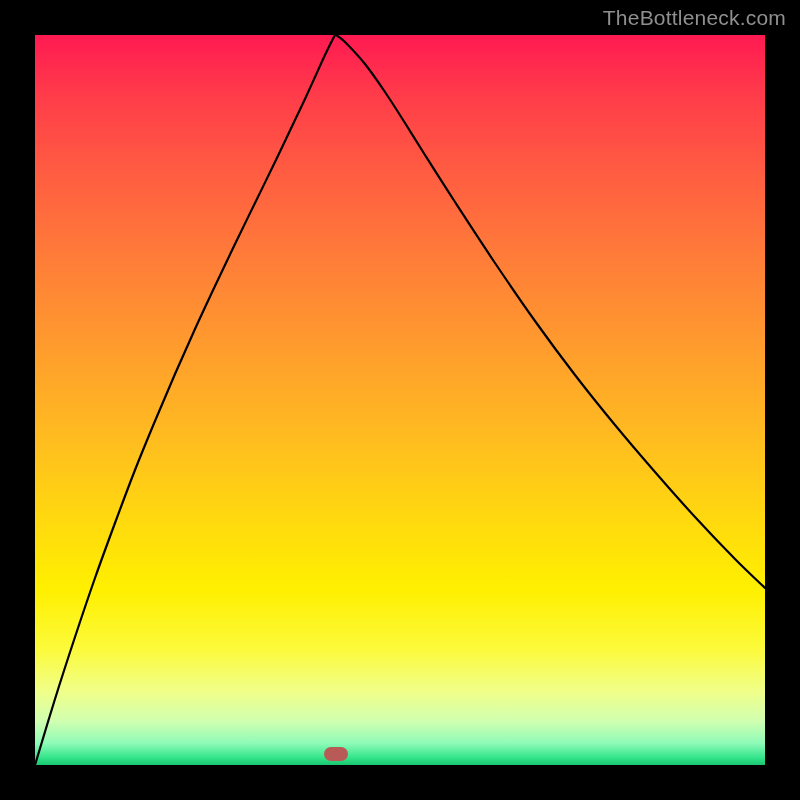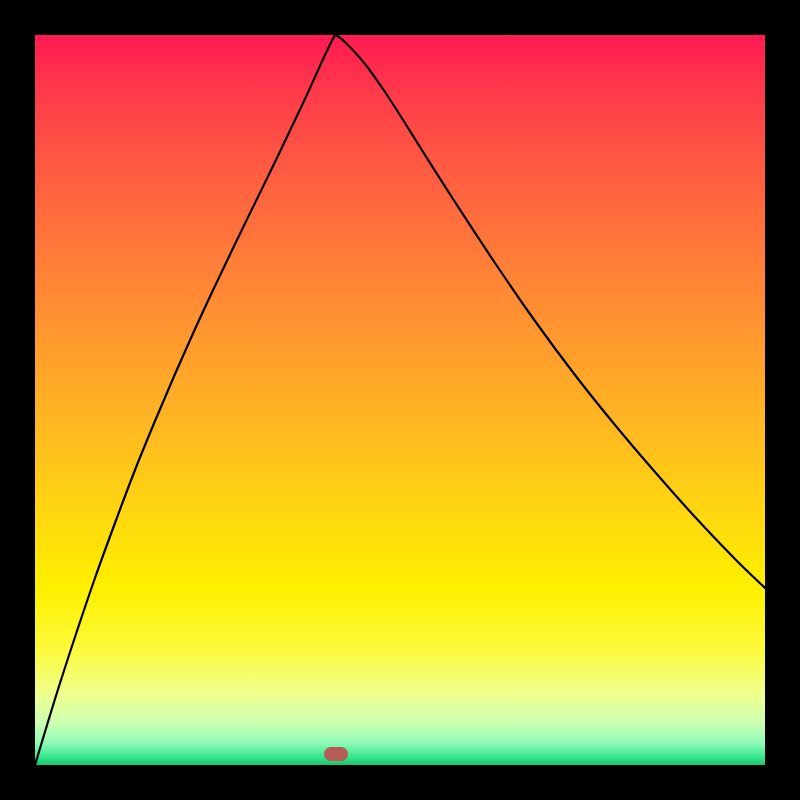--- a/index.html
+++ b/index.html
@@ -63,20 +63,21 @@
     font-size: 21px;
     font-weight: 500;
     letter-spacing: 0.2px;
   }
 </style>
 </head>
 <body>
 
 <div class="frame">
 
+  <div class="watermark">TheBottleneck.com</div>
 
   <div class="plot-area">
 
     <svg class="curve-svg" viewBox="0 0 730 730" preserveAspectRatio="none">
       <path id="curve-path" fill="none" stroke="#000" stroke-width="2.2" stroke-linecap="round" d="M 0 730 C 3.3333333333333335 719, 13.333333333333332 685.3333333333334, 20 664 C 26.666666666666668 642.6666666666666, 33.333333333333336 622.1666666666666, 40 602 C 46.666666666666664 581.8333333333334, 53.333333333333336 562, 60 543 C 66.66666666666667 524, 73.33333333333333 506, 80 488 C 86.66666666666667 470, 93.33333333333333 452, 100 435 C 106.66666666666667 418, 113.33333333333333 402, 120 386 C 126.66666666666667 370, 133.33333333333334 354.3333333333333, 140 339 C 146.66666666666666 323.6666666666667, 153.33333333333334 308.6666666666667, 160 294 C 166.66666666666666 279.3333333333333, 173.33333333333334 265.1666666666667, 180 251 C 186.66666666666666 236.83333333333334, 193.33333333333334 222.83333333333334, 200 209 C 206.66666666666666 195.16666666666666, 213.33333333333334 181.66666666666666, 220 168 C 226.66666666666666 154.33333333333334, 233.33333333333334 140.83333333333334, 240 127 C 246.66666666666666 113.16666666666667, 255 95.5, 260 85 C 265 74.5, 266.6666666666667 71.16666666666667, 270 64 C 273.3333333333333 56.833333333333336, 276.6666666666667 49.333333333333336, 280 42 C 283.3333333333333 34.666666666666664, 286.6666666666667 27, 290 20 C 293.3333333333333 13, 298.1666666666667 3.3333333333333335, 300 0 C 301.8333333333333 -3.3333333333333335, 299.3333333333333 -1.1666666666666667, 301 0 C 302.6666666666667 1.1666666666666667, 305.1666666666667 2.166666666666667, 310 7 C 314.8333333333333 11.833333333333332, 323.3333333333333 20.666666666666664, 330 29 C 336.6666666666667 37.333333333333336, 343.3333333333333 47.166666666666664, 350 57 C 356.6666666666667 66.83333333333333, 363.3333333333333 77.5, 370 88 C 376.6666666666667 98.5, 381.6666666666667 106.83333333333333, 390 120 C 398.3333333333333 133.16666666666666, 408.3333333333333 149, 420 167 C 431.6666666666667 185, 446.6666666666667 208.16666666666666, 460 228 C 473.3333333333333 247.83333333333334, 486.6666666666667 267.3333333333333, 500 286 C 513.3333333333334 304.6666666666667, 526.6666666666666 322.6666666666667, 540 340 C 553.3333333333334 357.3333333333333, 566.6666666666666 373.8333333333333, 580 390 C 593.3333333333334 406.1666666666667, 606.6666666666666 421.6666666666667, 620 437 C 633.3333333333334 452.3333333333333, 646.6666666666666 467.5, 660 482 C 673.3333333333334 496.5, 688.3333333333334 512.1666666666666, 700 524 C 711.6666666666666 535.8333333333334, 725 548.1666666666666, 730 553"></path>
     </svg>
 
     <div class="marker" id="marker" style="left: 300.76px; top: 719.05px;"></div>
   </div>
 

